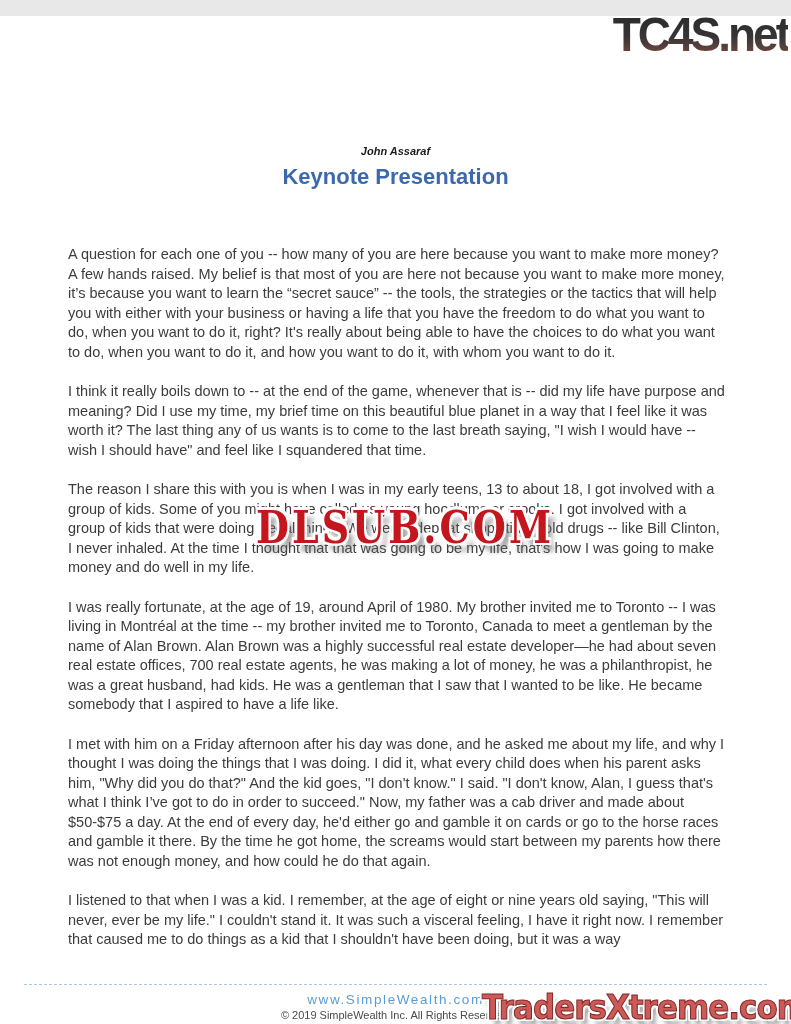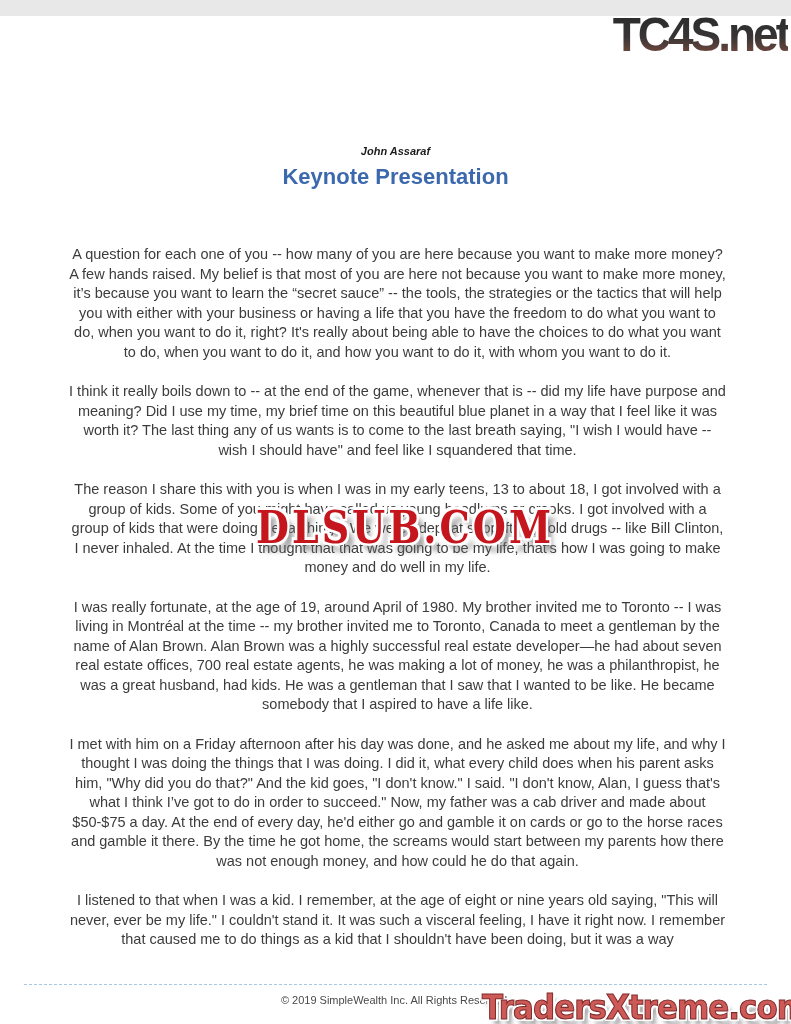--- a/index.html
+++ b/index.html
@@ -79,21 +79,21 @@
     position: absolute;
     top: 229px;
     left: 68px;
     width: 659px;
     z-index: 0;
     font-size: 14.5px;
     line-height: 19.5px;
     color: #3c3c3c;
     text-align: left;
   }
-  .content p { margin: 0 0 20px 0; text-align: center; }
+  .content p { margin: 0 0 20px 0; }
 
   
   .wm-dlsub {
     position: absolute;
     left: 256px;
     top: 489px;
     z-index: 3;
     font-family: "DejaVu Serif", serif;
     font-weight: bold;
     font-size: 38px;
@@ -183,18 +183,19 @@
       <p>I was really fortunate, at the age of 19, around April of 1980. My brother invited me to Toronto -- I was living in Montréal at the time -- my brother invited me to Toronto, Canada to meet a gentleman by the name of Alan Brown. Alan Brown was a highly successful real estate developer—he had about seven real estate offices, 700 real estate agents, he was making a lot of money, he was a philanthropist, he was a great husband, had kids. He was a gentleman that I saw that I wanted to be like. He became somebody that I aspired to have a life like.</p>
       <p>I met with him on a Friday afternoon after his day was done, and he asked me about my life, and why I thought I was doing the things that I was doing. I did it, what every child does when his parent asks him, "Why did you do that?" And the kid goes, "I don't know." I said. "I don't know, Alan, I guess that's what I think I’ve got to do in order to succeed." Now, my father was a cab driver and made about $50-$75 a day. At the end of every day, he'd either go and gamble it on cards or go to the horse races and gamble it there. By the time he got home, the screams would start between my parents how there was not enough money, and how could he do that again.</p>
       <p>I listened to that when I was a kid. I remember, at the age of eight or nine years old saying, "This will never, ever be my life." I couldn't stand it. It was such a visceral feeling, I have it right now. I remember that caused me to do things as a kid that I shouldn't have been doing, but it was a way</p>
     </div>
 
   <div class="wm-dlsub">DLSUB.COM</div>
 
   <div class="footer-rule"></div>
 
   <div class="page-footer">
+    <span class="footer-site">www.SimpleWealth.com</span>
     <span class="footer-copy">© 2019 SimpleWealth Inc.  All Rights Reserved.</span>
   </div>
 
   <div class="wm-traders">TradersXtreme.com</div>
 
 </div>
 
 </body></html>

